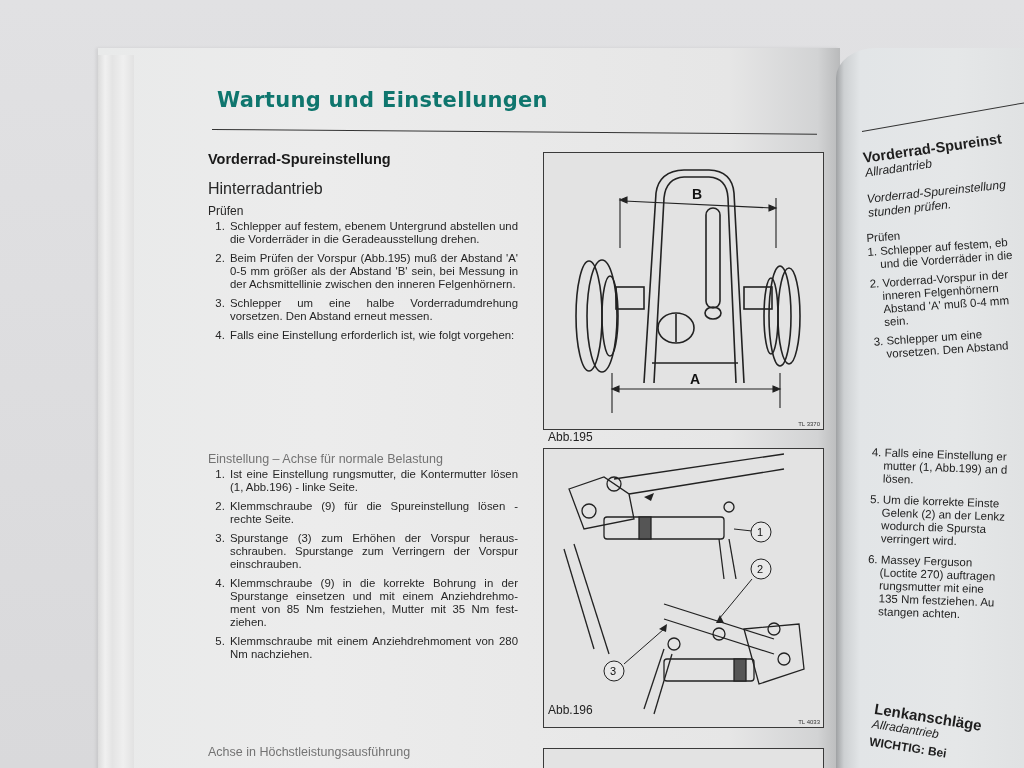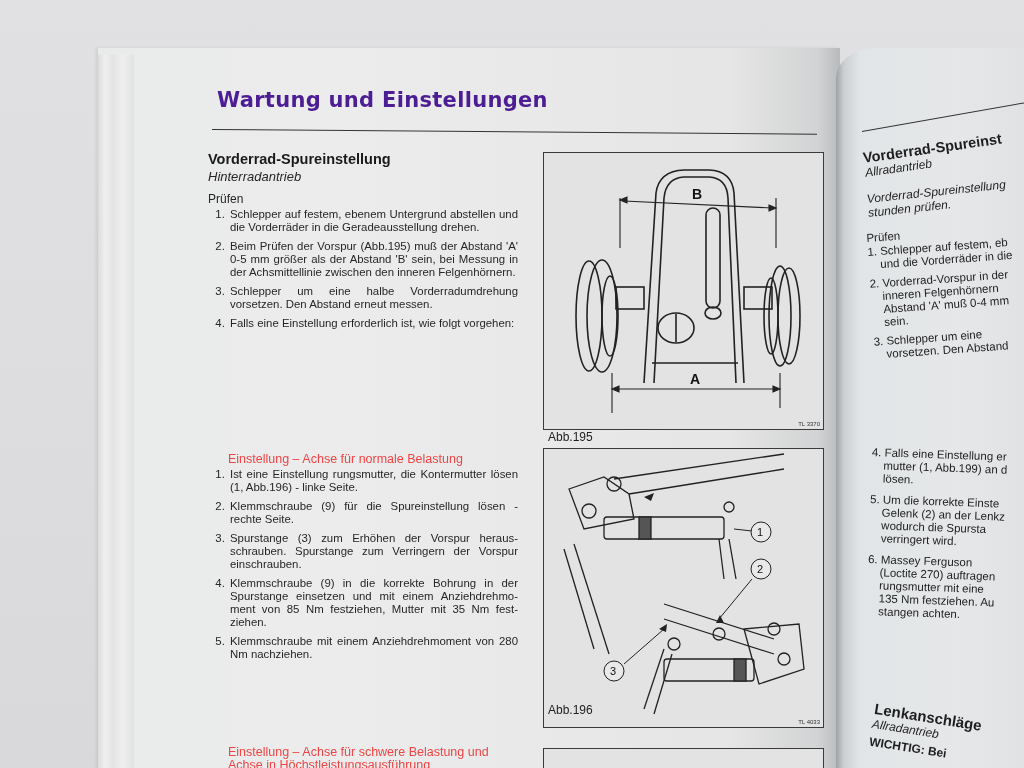--- a/index.html
+++ b/index.html
@@ -8,30 +8,30 @@
        font-family:"Liberation Sans",sans-serif;color:#1c1c1c;}
   .page-left{position:absolute;left:98px;top:48px;width:742px;height:740px;
        background:linear-gradient(90deg,#e9eaea 0%,#ececec 30%,#e6e6e6 85%,#d2d3d4 97%,#b9babb 100%);
        box-shadow:-2px 0 3px rgba(0,0,0,0.08);}
   .page-edge{position:absolute;left:98px;top:55px;width:36px;height:713px;
        background:linear-gradient(90deg,#dcdcdc 0%,#f0f0f0 20%,#e4e4e4 40%,#efefef 70%,#e2e2e2 100%);}
   .page-right{position:absolute;left:836px;top:48px;width:200px;height:740px;
        background:linear-gradient(90deg,#9fa1a3 0%,#cdd0d2 4%,#e2e5e7 12%,#e5e7e8 60%,#dfe1e2 100%);
        border-top-left-radius:40px 30px;}
   .title{position:absolute;left:217px;top:88px;font-size:21px;font-weight:bold;letter-spacing:0.3px;
-       font-family:"DejaVu Sans",sans-serif;color:#4c1d95;margin:0;}
+       font-family:"DejaVu Sans",sans-serif;color:#0f766e;margin:0;}
   .title-rule{position:absolute;left:212px;top:129px;width:605px;height:1px;background:#333;transform:rotate(0.45deg);transform-origin:left;}
   .col{position:absolute;left:208px;width:310px;font-size:11.4px;line-height:13px;color:#262626;}
   h2.sec{margin:0;font-size:14.5px;font-weight:bold;color:#1a1a1a;}
-  .sub{font-style:italic;font-size:13px;margin-top:4px;}
+  .sub{font-size:16px;margin-top:16px;}
   .intro{font-style:italic;font-size:12px;line-height:14px;margin-top:10px;text-align:justify;}
   .h3{font-size:12px;margin-top:10px;}
   ol{margin:2px 0 0 0;padding-left:20px;}
   ol li{margin-bottom:6px;text-align:justify;padding-left:2px;}
-  .subhead{font-size:12.5px;color:#ef4444;margin-left:20px;}
+  .subhead{font-size:12.5px;color:#737373;}
   .fig{position:absolute;border:1.3px solid #3a3a3a;background:#e3e3e3;}
   .fig svg{position:absolute;left:0;top:0;}
   .figcap{position:absolute;font-size:12px;color:#222;}
   .figref{position:absolute;font-size:6px;color:#333;}
   .rp{position:absolute;transform-origin:left top;color:#1e1e1e;}
   .rp-rule{position:absolute;left:862px;top:131px;width:180px;height:1px;background:#333;transform:rotate(-10deg);transform-origin:left;}
 </style>
 </head>
 <body>
 
@@ -59,21 +59,20 @@
   <ol>
     <li>Ist eine Einstellung rungsmutter, die Kontermutter lösen (1, Abb.196) - linke Seite.</li>
     <li>Klemmschraube (9) für die Spureinstellung lösen - rechte Seite.</li>
     <li>Spurstange (3) zum Erhöhen der Vorspur heraus-schrauben. Spurstange zum Verringern der Vorspur einschrauben.</li>
     <li>Klemmschraube (9) in die korrekte Bohrung in der Spurstange einsetzen und mit einem Anziehdrehmo-ment von 85 Nm festziehen, Mutter mit 35 Nm fest-ziehen.</li>
     <li>Klemmschraube mit einem Anziehdrehmoment von 280 Nm nachziehen.</li>
   </ol>
 </div>
 
 <div class="col" style="top:746px;">
-  <div class="subhead">Einstellung – Achse für schwere Belastung und</div>
   <div class="subhead">Achse in Höchstleistungsausführung</div>
 </div>
 
 <div class="fig" style="left:543px;top:152px;width:279px;height:276px;">
   <svg width="279" height="276" viewBox="0 0 279 276">
     <g fill="none" stroke="#222" stroke-width="1.6">
       <path d="M100 230 L112 40 Q115 18 140 17 L165 17 Q188 18 190 40 L200 230"></path>
       <path d="M110 230 L120 45 Q122 25 140 24 L165 24 Q183 25 184 45 L192 230"></path>
       <path d="M108 210 L194 210"></path>
       <rect x="162" y="55" width="14" height="100" rx="7"></rect>

